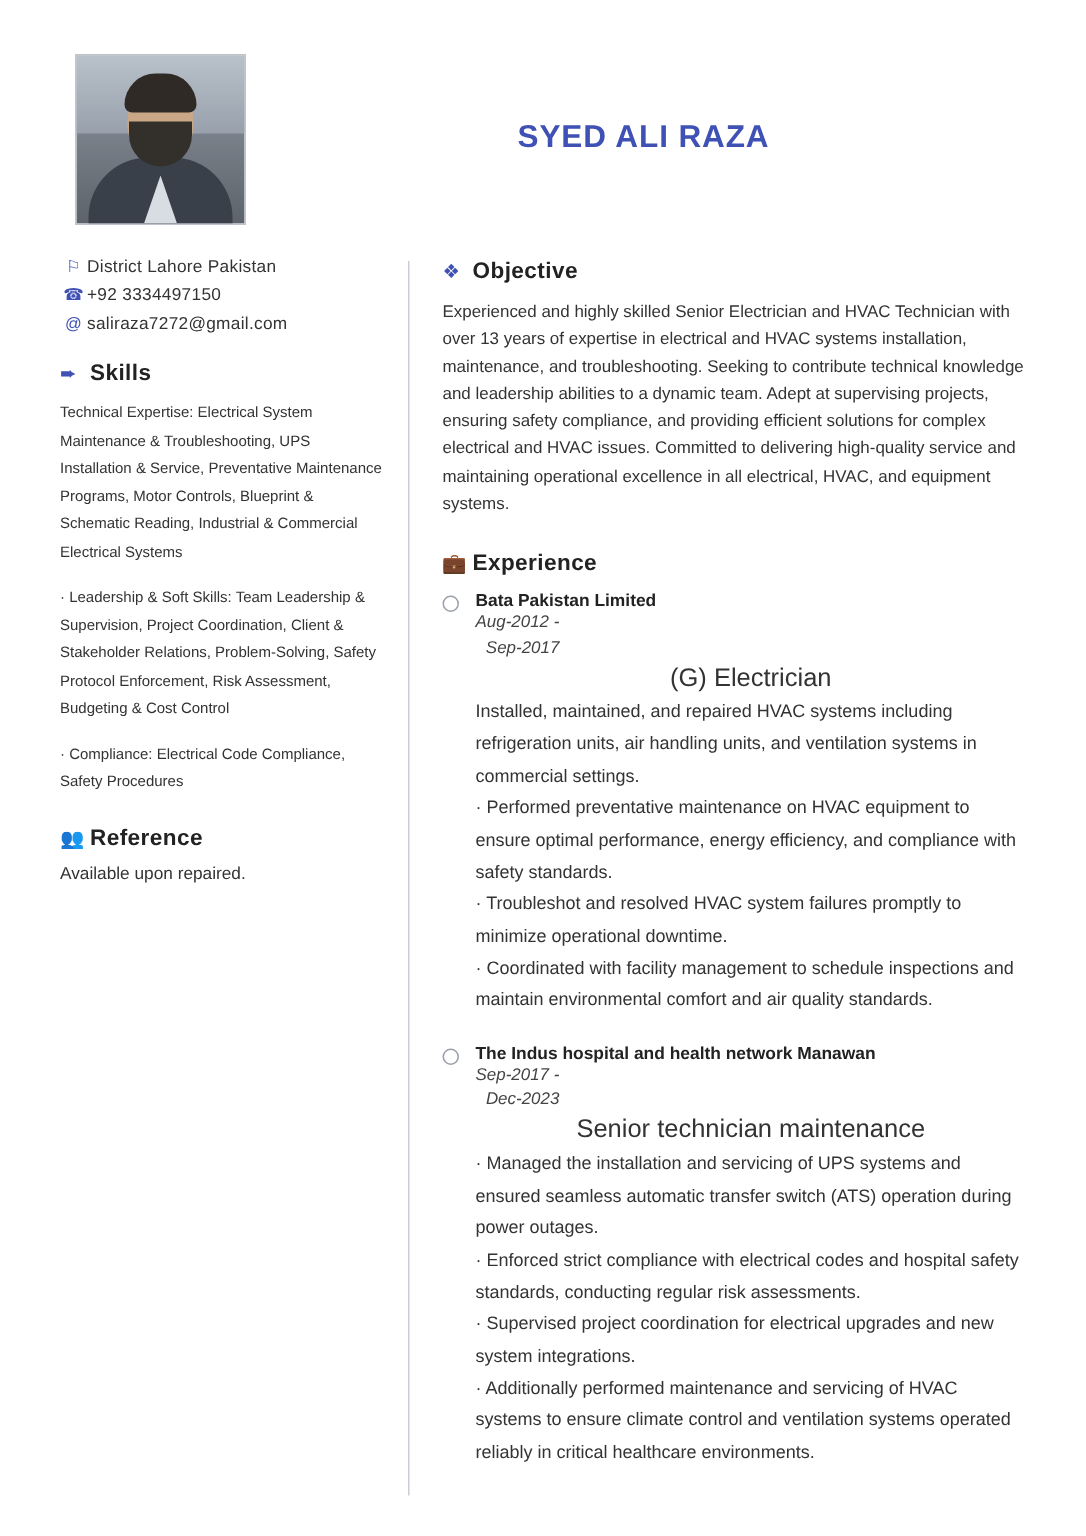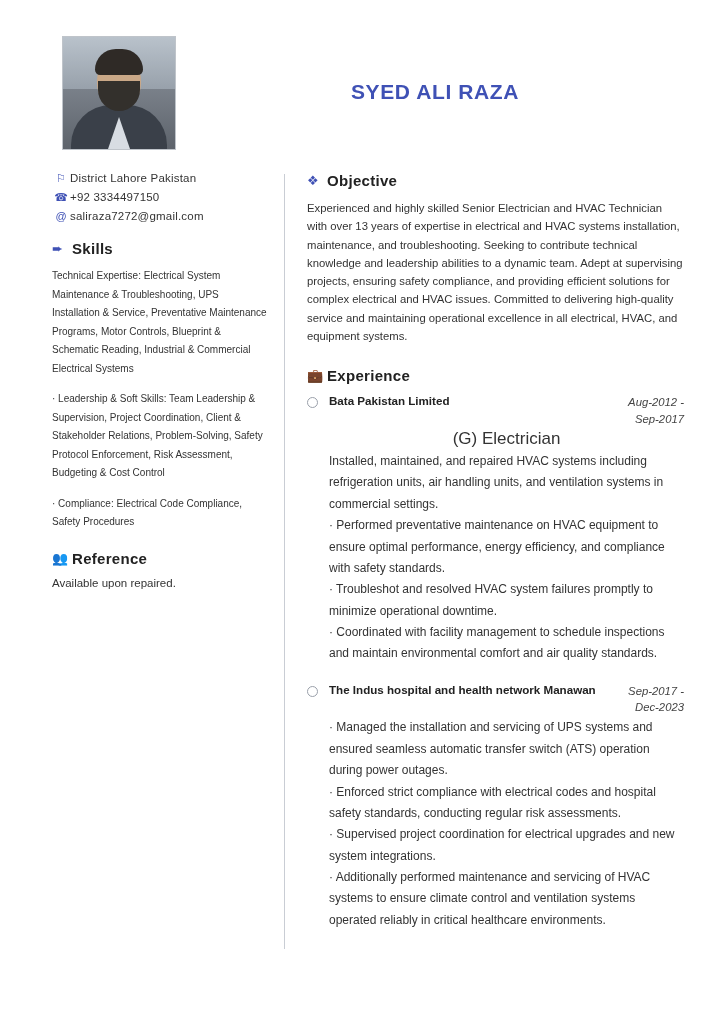--- a/index.html
+++ b/index.html
@@ -12,21 +12,21 @@
     height: 1024px;
     font-family: "Liberation Sans", sans-serif;
     color: #2b2b2b;
     position: relative;
     overflow: hidden;
   }
   .page {
     width: 724px;
     height: 1024px;
     box-sizing: border-box;
-    padding: 36px 40px 20px 52px;
+    padding: 36px 40px 20px 40px;
     position: relative;
   }
 
   
   .header {
     display: flex;
     align-items: flex-start;
     height: 118px;
   }
   .photo {
@@ -204,20 +204,21 @@
     width: 9px;
     height: 9px;
     border: 1.4px solid #9aa0aa;
     border-radius: 50%;
     background: #fff;
   }
   .job-top {
     display: flex;
     justify-content: space-between;
     align-items: flex-start;
+    flex-direction: column;
   }
   .job-title {
     font-size: 11.6px;
     font-weight: bold;
     color: #222;
     padding-right: 8px;
   }
   .job-dates {
     font-size: 11.3px;
     font-style: italic;
@@ -323,20 +324,21 @@
 
       <div class="job">
         <span class="bullet"></span>
         <div class="job-top">
           <div class="job-title">The Indus hospital and health network Manawan</div>
           <div class="job-dates">
             <div>Sep-2017 -</div>
             <div>Dec-2023</div>
           </div>
         </div>
+        <div class="job-sub">Senior technician maintenance</div>
         <div class="job-desc" style="white-space: pre-line;">· Managed the installation and servicing of UPS systems and ensured seamless automatic transfer switch (ATS) operation during power outages.
 · Enforced strict compliance with electrical codes and hospital safety standards, conducting regular risk assessments.
 · Supervised project coordination for electrical upgrades and new system integrations.
 · Additionally performed maintenance and servicing of HVAC systems to ensure climate control and ventilation systems operated reliably in critical healthcare environments.</div>
       </div>
 
     </div>
   </div>
 </div>
 

